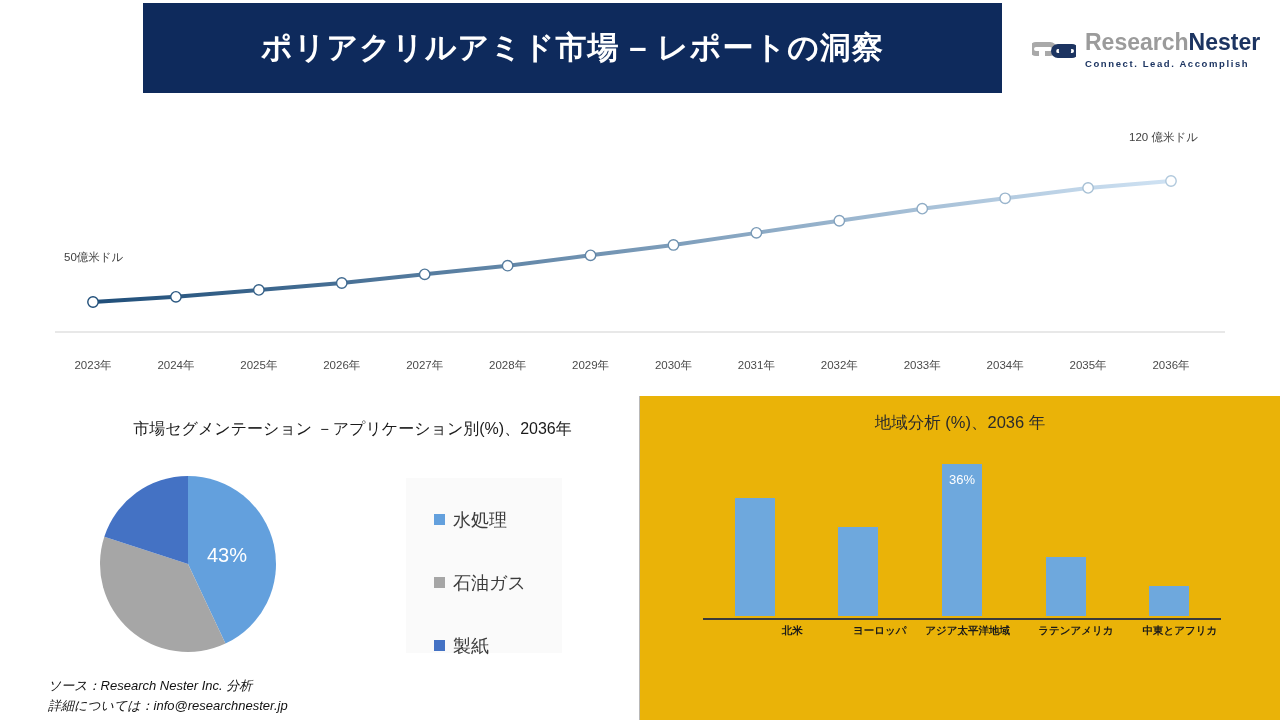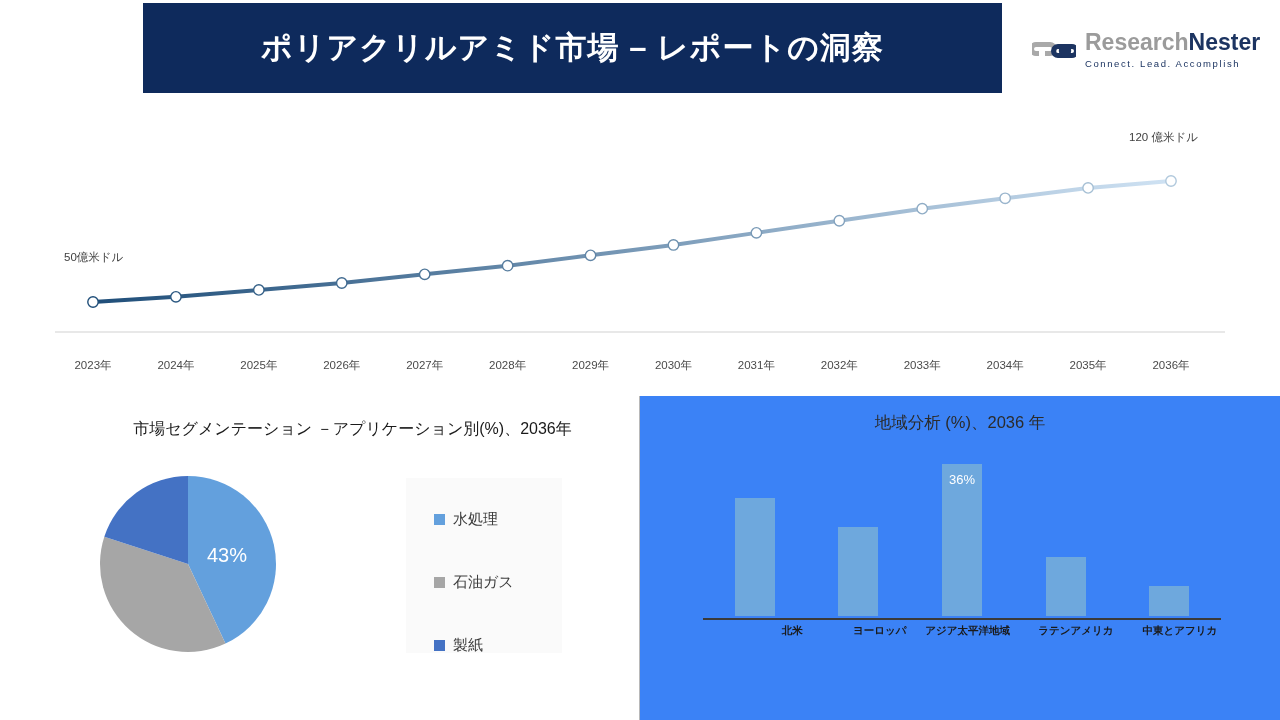--- a/index.html
+++ b/index.html
@@ -29,21 +29,21 @@
     position: absolute; left: 1032px; top: 24px;
     width: 232px; height: 52px;
     display: flex; align-items: center; gap: 9px;
   }
   .logo-mark { width: 44px; height: 30px; flex: 0 0 auto; }
   .logo-text { display: flex; flex-direction: column; line-height: 1; }
   .logo-line1 { font-size: 23px; font-weight: bold; white-space: nowrap; }
   .logo-line1 .lw-research { color: #9b9b9b; }
   .logo-line1 .lw-nester { color: #1c3461; }
   .logo-line2 {
-    font-size: 9.5px; font-weight: normal; color: #1c3461;
+    font-size: 9.5px; font-weight: bold; color: #1c3461;
     letter-spacing: 1.6px; margin-top: 5px; white-space: nowrap;
   }
 
   
   .info-box {
     position: absolute; left: 33px; top: 113px;
     width: 328px; height: 82px;
     border: 1.5px solid #3b3b3b;
     background: #fff;
     padding: 10px 0 0 14px;
@@ -87,30 +87,30 @@
     color: #ffffff; font-size: 20px; white-space: nowrap;
   }
   .pie-legend {
     position: absolute; left: 406px; top: 82px;
     width: 156px; height: 175px;
     background: #fafafa;
     padding: 10px 0 0 28px;
   }
   .legend-item { display: flex; align-items: center; gap: 8px; height: 63px; }
   .legend-swatch { width: 11px; height: 11px; flex: 0 0 auto; }
-  .legend-text { font-size: 15px; color: #3c3c3c; white-space: nowrap; }
+  .legend-text { font-size: 18px; color: #3c3c3c; white-space: nowrap; }
   .source {
     position: absolute; left: 48px; top: 676px;
     font-size: 13px; font-style: italic; color: #111; line-height: 20px;
   }
 
   
   .region-panel {
     position: absolute; left: 640px; top: 396px; width: 640px; height: 324px;
-    background: #3b82f6;
+    background: #eab308;
   }
   .region-title {
     position: absolute; left: 0; top: 16px; width: 640px;
     text-align: center; font-size: 16.5px; color: #2b2b2b; white-space: nowrap;
   }
   .bars {
     position: absolute; left: 63px; top: 60px; width: 518px; height: 160px;
     display: flex; align-items: flex-end; justify-content: space-around;
   }
   .bar-col { width: 96px; display: flex; flex-direction: column; align-items: center; justify-content: flex-end; height: 100%; position: relative; }
@@ -224,20 +224,24 @@
           <span class="legend-swatch" style="background: rgb(166, 166, 166);"></span>
           <span class="legend-text">石油ガス</span>
         </div>
         <div class="legend-item">
           <span class="legend-swatch" style="background: rgb(68, 114, 196);"></span>
           <span class="legend-text">製紙</span>
         </div>
       </div>
   </div>
 
+  <div class="source">
+    <div>ソース：Research Nester Inc. 分析</div>
+    <div>詳細については：info@researchnester.jp</div>
+  </div>
 
   <div class="region-panel">
     <div class="region-title">地域分析 (%)、2036 年</div>
     <div class="bars" id="bars">
         <div class="bar-col">
           <div class="bar" style="height: 118.222px; background: rgb(110, 168, 221);"></div>
         </div>
         <div class="bar-col">
           <div class="bar" style="height: 88.6667px; background: rgb(110, 168, 221);"></div>
         </div>

